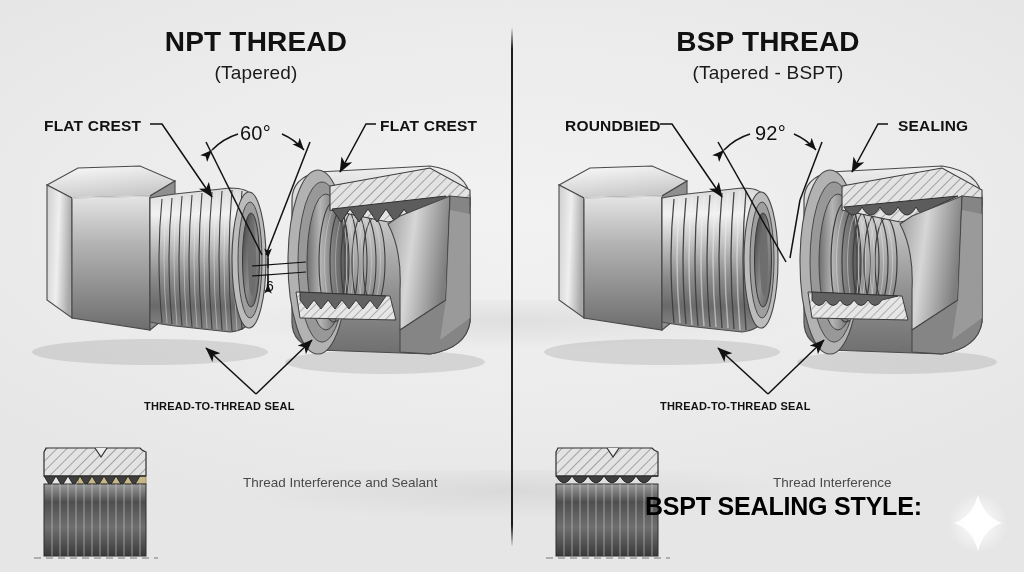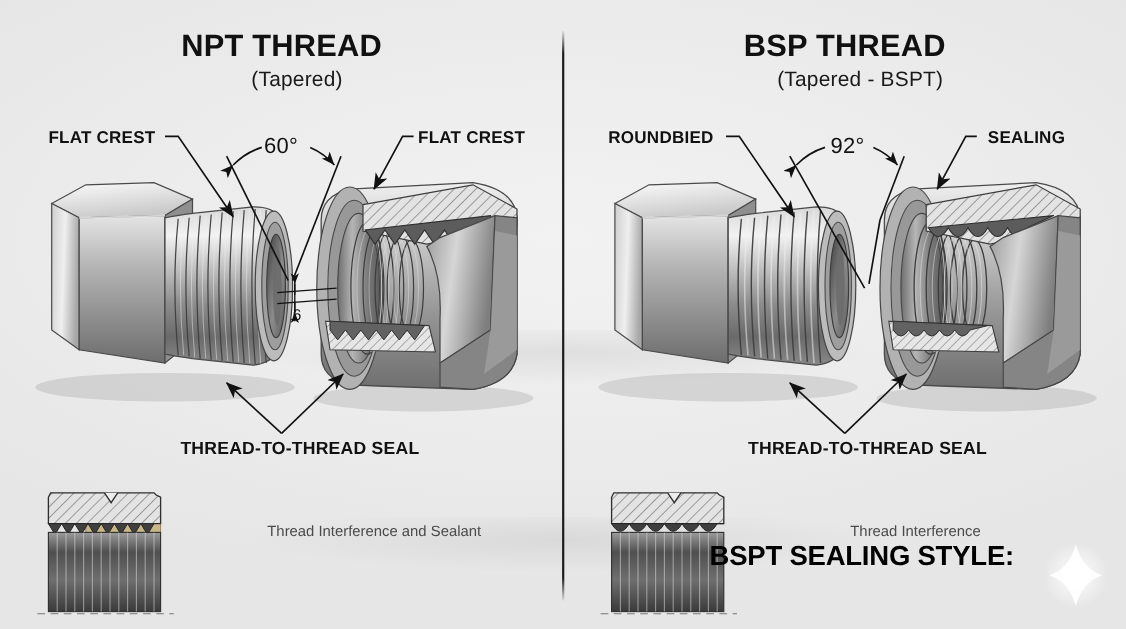--- a/index.html
+++ b/index.html
@@ -27,27 +27,27 @@
   }
   .panel{position:absolute;top:0;width:512px;height:572px;}
   .panel.left{left:0;}
   .panel.right{left:512px;}
 
   .title{
     position:absolute;left:0;width:512px;text-align:center;
     font-weight:bold;color:#111;letter-spacing:.2px;
   }
   .title.main{top:26px;font-size:28px;}
-  .title.sub{top:62px;font-size:19px;font-weight:normal;color:#1a1a1a;padding-left:14px;}
+  .title.sub{top:62px;font-size:19px;font-weight:normal;color:#1a1a1a;}
 
   .lbl{
     position:absolute;font-size:15.5px;font-weight:bold;color:#111;
     white-space:nowrap;letter-spacing:.2px;text-align:right;
   }
-  .lbl.big{font-size:16px;margin-left:20px;}
+  .lbl.big{font-size:11px;}
 
   svg.overlay{position:absolute;left:0;top:0;width:1024px;height:572px;pointer-events:none;}
 
   
   .smallcap{
     position:absolute;font-size:13.5px;color:#4a4a4a;white-space:nowrap;
   }
   .bigcap{
     position:absolute;font-size:25px;color:#1b1b1b;line-height:1.28;
     letter-spacing:-.2px;
@@ -72,21 +72,21 @@
     <div class="lbl" style="left:380px;top:117px">FLAT CREST</div>
     <div class="lbl" style="left:240px;top:122px;font-size:20px;font-weight:normal">60°</div>
     <div class="lbl" style="left:246px;top:278px;font-size:14px;font-weight:normal">1:16</div>
     <div class="lbl big" style="left:144px;top:400px">THREAD-TO-THREAD SEAL</div>
   </div>
 
   <div class="panel right">
     <div class="title main">BSP THREAD</div>
     <div class="title sub">(Tapered - BSPT)</div>
 
-    <div class="lbl" style="left:41px;top:117px">ROUNDBIED</div>
+    <div class="lbl" style="left:53px;top:117px">ROUNDBIED</div>
     <div class="lbl" style="left:386px;top:117px">SEALING</div>
     <div class="lbl" style="left:243px;top:122px;font-size:20px;font-weight:normal">92°</div>
     <div class="lbl big" style="left:148px;top:400px">THREAD-TO-THREAD SEAL</div>
   </div>
 
   <svg class="overlay" viewBox="0 0 1024 572">
     <defs>
 
       <linearGradient id="hexTop" x1="0" y1="0" x2="0.4" y2="1">
         <stop offset="0" stop-color="#fcfcfc"></stop>

